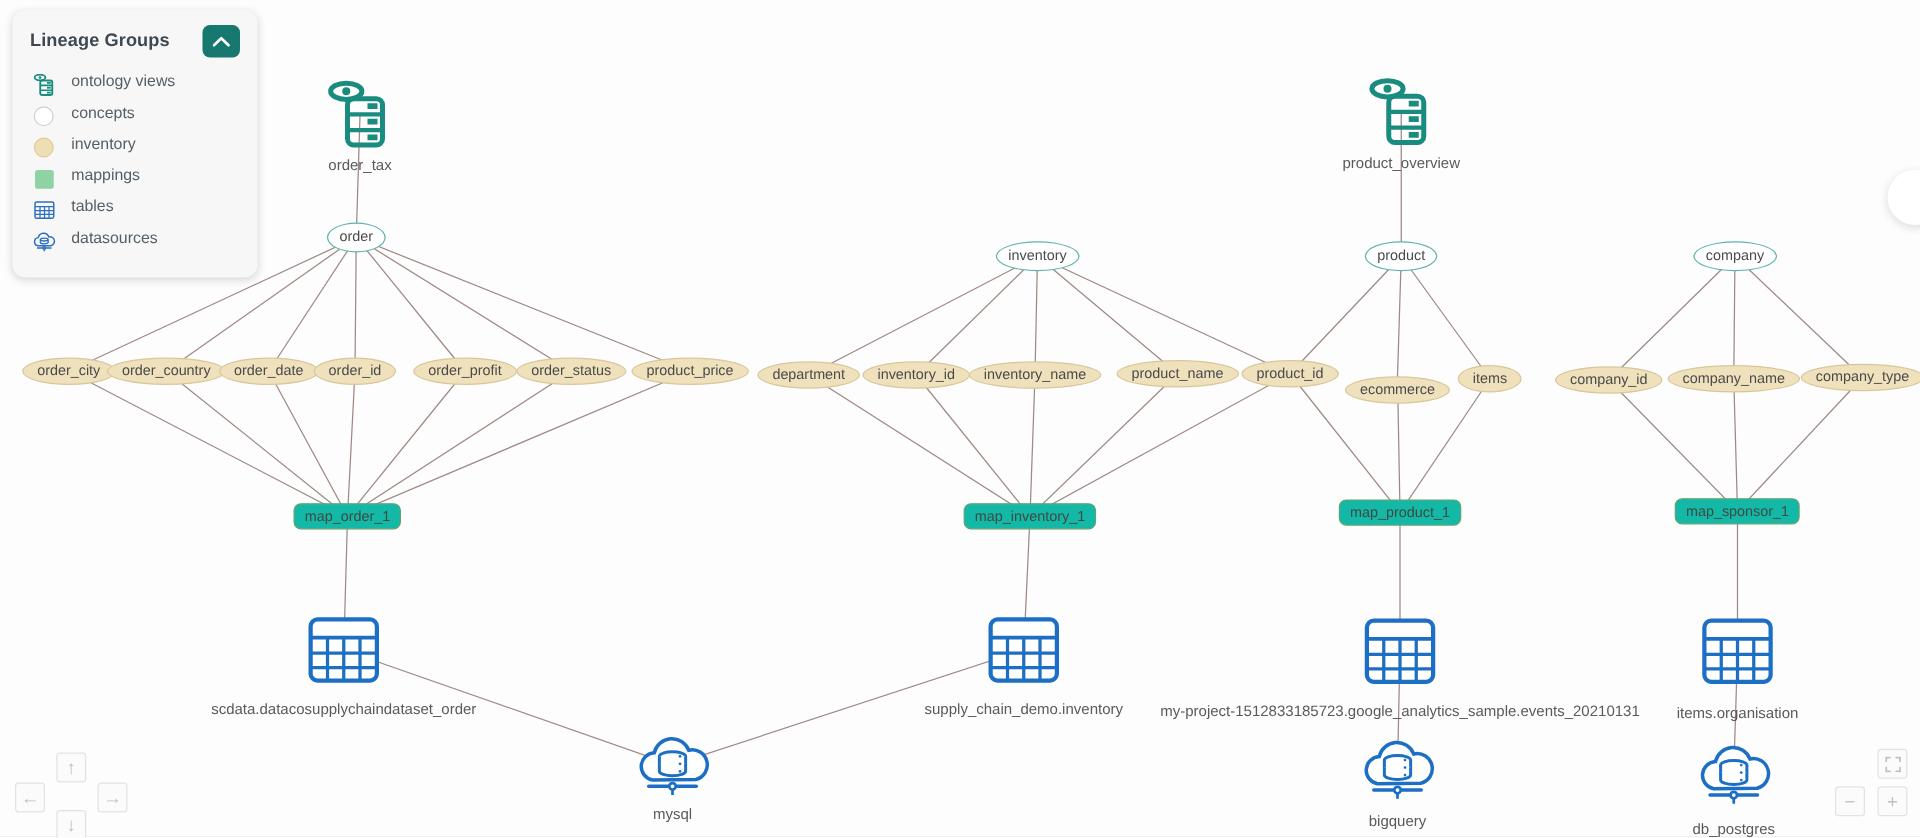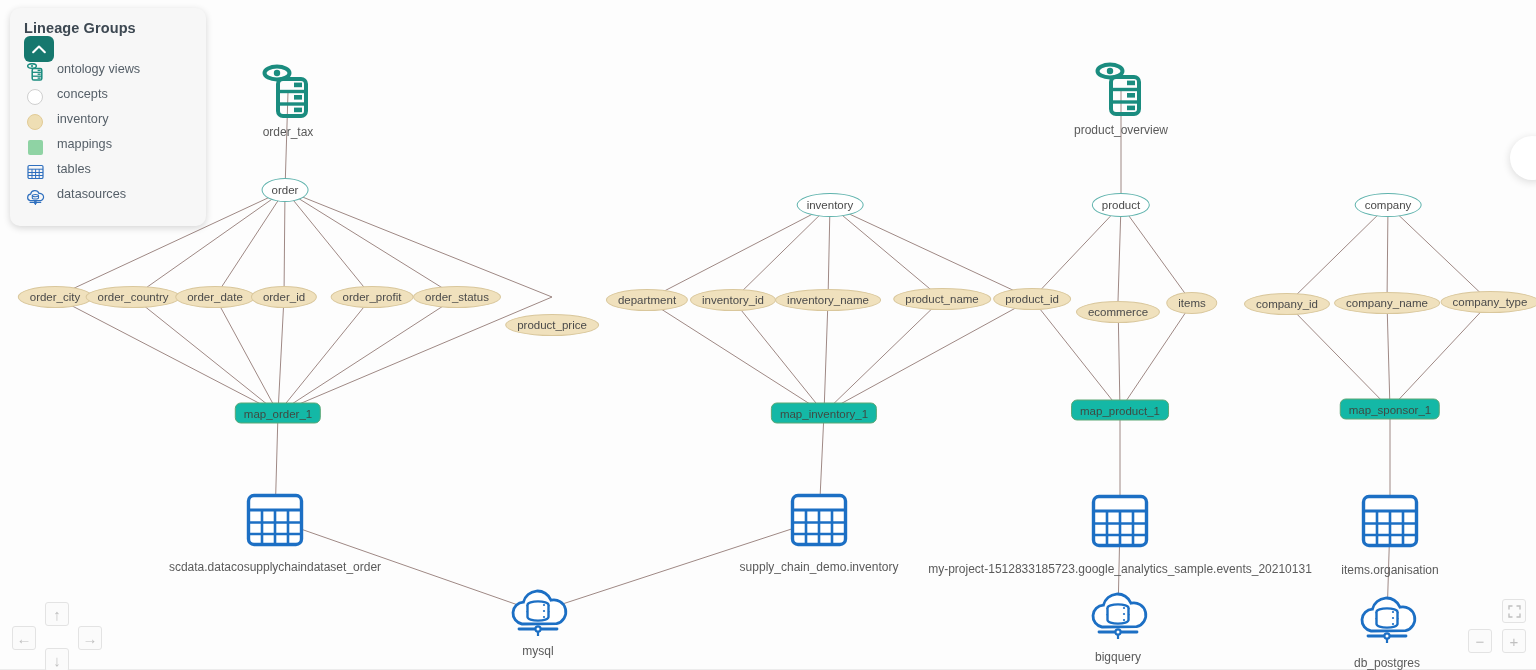--- a/index.html
+++ b/index.html
@@ -33,22 +33,23 @@
     width: 196px;
     background: #f7f7f7;
     border-radius: 10px;
     box-shadow: 0 2px 7px rgba(0,0,0,0.16);
     padding: 12px 14px 14px 14px;
     box-sizing: border-box;
     z-index: 40;
   }
   #legend-header {
     display: flex;
+    align-items: center;
     justify-content: space-between;
-    flex-direction: column;
+    margin-bottom: 12px;
   }
   #legend-title {
     font-size: 14.5px;
     font-weight: bold;
     color: #3d4852;
     letter-spacing: .1px;
   }
   #legend-collapse {
     width: 30px; height: 26px;
     background: #16786e;
@@ -277,21 +278,21 @@
       </div>
       <div class="pill property" style="left: 284px; top: 297px;">
         <span>order_id</span>
       </div>
       <div class="pill property" style="left: 372px; top: 297px; justify-content: center;">
         <span>order_profit</span>
       </div>
       <div class="pill property" style="left: 457px; top: 297px;">
         <span>order_status</span>
       </div>
-      <div class="pill property" style="left: 552px; top: 297px; margin-top: 28px;">
+      <div class="pill property" style="left: 552px; top: 297px;">
         <span>product_price</span>
       </div>
       <div class="pill property" style="left: 647px; top: 300px;">
         <span>department</span>
       </div>
       <div class="pill property" style="left: 733px; top: 300px;">
         <span>inventory_id</span>
       </div>
       <div class="pill property" style="left: 828px; top: 300px;">
         <span>inventory_name</span>

